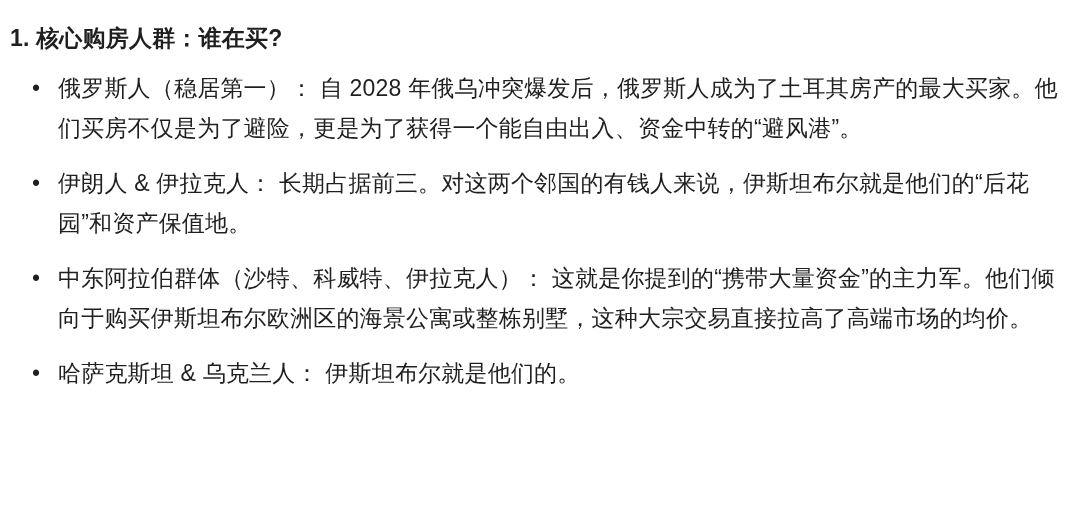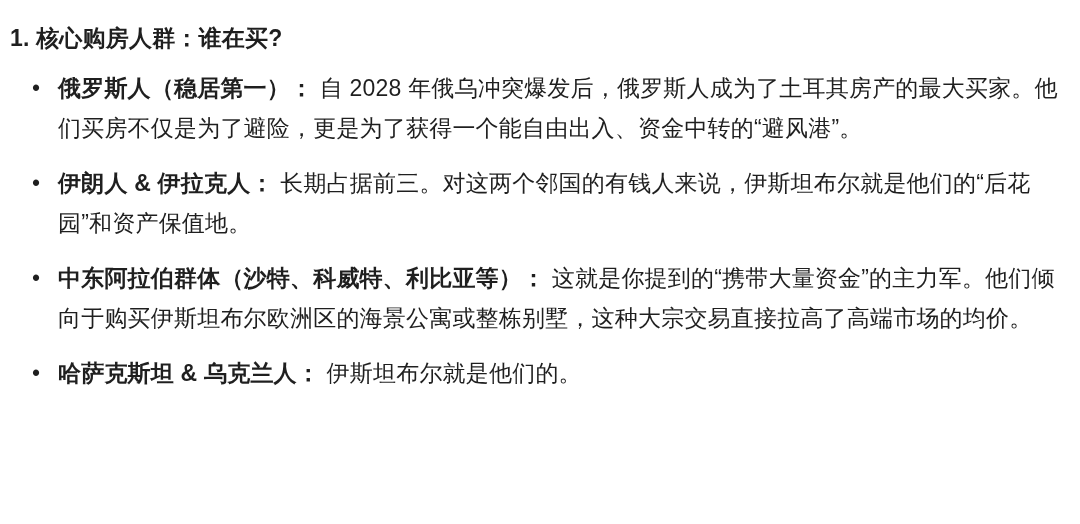--- a/index.html
+++ b/index.html
@@ -45,21 +45,21 @@
     margin-bottom: 0;
   }
   .dot {
     position: absolute;
     left: 22px;
     top: 0;
     font-size: 23px;
     line-height: 40px;
   }
   .label {
-    font-weight: 700;
+    font-weight: 400;
     text-align: center;
   }
 </style>
 </head>
 <body>
 
 <div class="doc">
   <h3 class="heading">1. 核心购房人群：谁在买?</h3>
 
 
@@ -67,20 +67,20 @@
     <li class="bullet">
       <span class="dot">•</span>
       <span class="label">俄罗斯人（稳居第一）：</span><span class="text"> 自 2028 年俄乌冲突爆发后，俄罗斯人成为了土耳其房产的最大买家。他们买房不仅是为了避险，更是为了获得一个能自由出入、资金中转的“避风港”。</span>
     </li>
     <li class="bullet">
       <span class="dot">•</span>
       <span class="label">伊朗人 &amp; 伊拉克人：</span><span class="text"> 长期占据前三。对这两个邻国的有钱人来说，伊斯坦布尔就是他们的“后花园”和资产保值地。</span>
     </li>
     <li class="bullet">
       <span class="dot">•</span>
-      <span class="label">中东阿拉伯群体（沙特、科威特、利比亚等）：</span><span class="text"> 这就是你提到的“携带大量资金”的主力军。他们倾向于购买伊斯坦布尔欧洲区的海景公寓或整栋别墅，这种大宗交易直接拉高了高端市场的均价。</span>
+      <span class="label">中东阿拉伯群体（沙特、科威特、伊拉克人）：</span><span class="text"> 这就是你提到的“携带大量资金”的主力军。他们倾向于购买伊斯坦布尔欧洲区的海景公寓或整栋别墅，这种大宗交易直接拉高了高端市场的均价。</span>
     </li>
     <li class="bullet">
       <span class="dot">•</span>
       <span class="label">哈萨克斯坦 &amp; 乌克兰人：</span><span class="text"> 伊斯坦布尔就是他们的。</span>
     </li>
   </ul>
 </div>
 
 </body></html>

